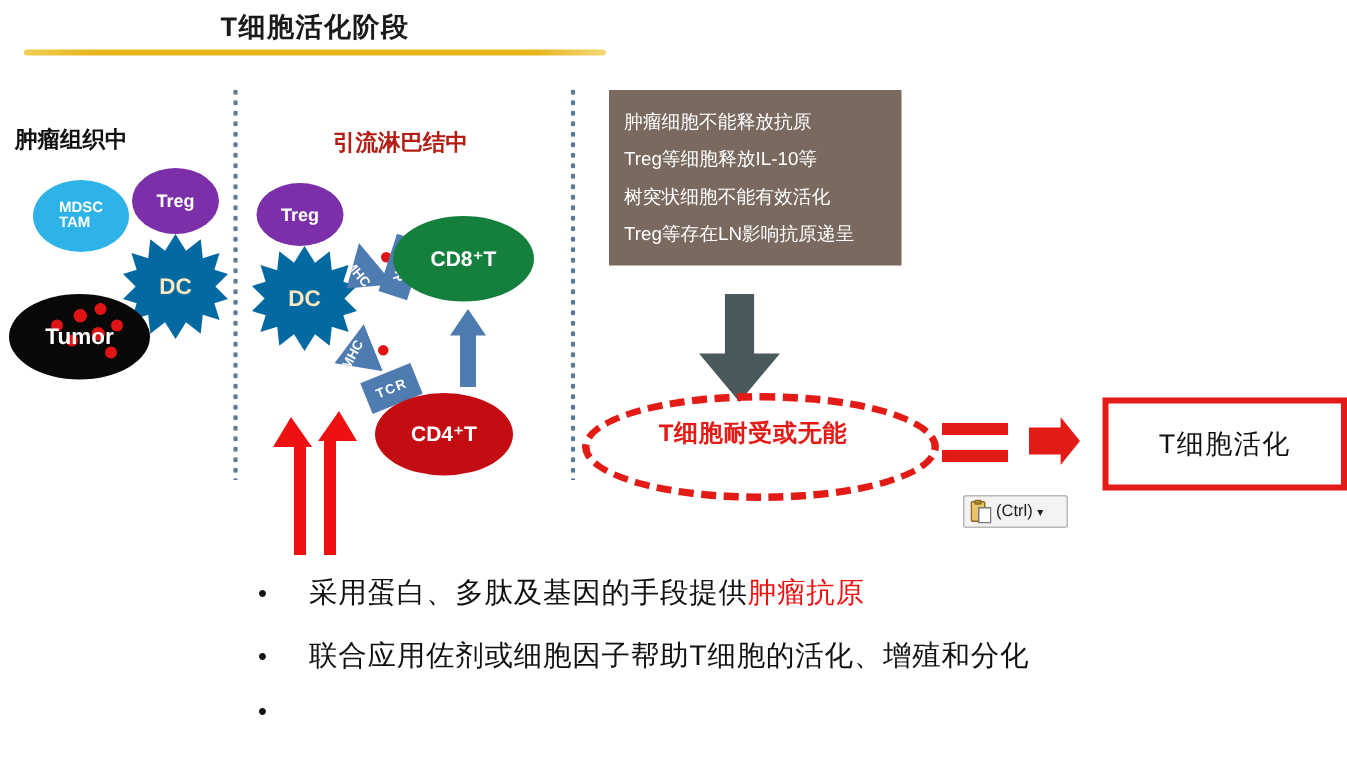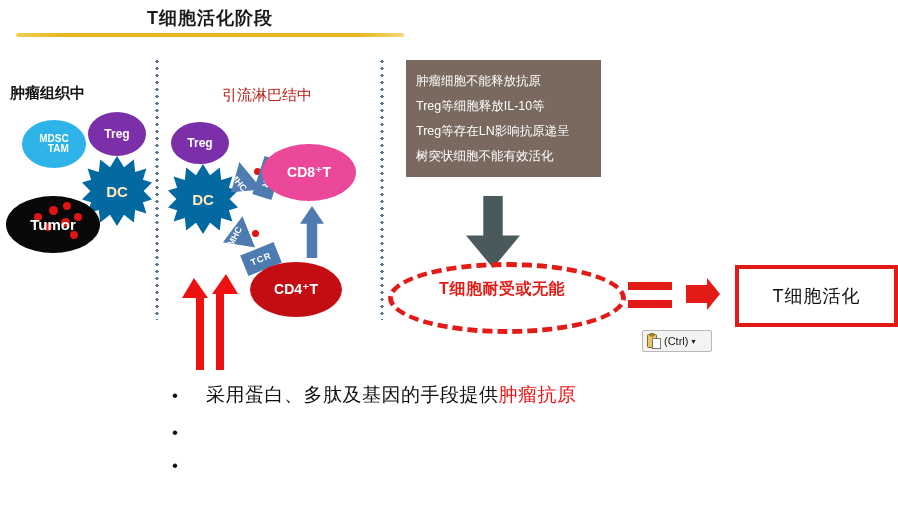--- a/index.html
+++ b/index.html
@@ -24,33 +24,33 @@
     width:4px;
     background-image:radial-gradient(circle, #5f7891 0 1.6px, rgba(0,0,0,0) 1.7px);
     background-size:4px 7px;
     background-repeat:repeat-y;
   }
   #divider-left{left:155px;top:58px;height:262px;}
   #divider-right{left:380px;top:58px;height:262px;}
 
   
   #header-tumor{left:10px;top:84px;font-size:15px;font-weight:bold;color:#111;}
-  #header-lymph{left:222px;top:86px;font-size:15px;font-weight:normal;color:#b41d13;}
+  #header-lymph{left:222px;top:86px;font-size:15px;font-weight:bold;color:#b41d13;}
 
   
   .cell{
     display:flex;align-items:center;justify-content:center;
-    text-align:right;color:#ffffff;font-weight:bold;
+    text-align:left;color:#ffffff;font-weight:bold;
     border-radius:50%;line-height:1.05;
   }
   #cell-mdsc-tam{left:22px;top:120px;width:64px;height:48px;background:#2eb3e8;font-size:10px;}
   #cell-treg-tumor{left:88px;top:112px;width:58px;height:44px;background:#7b2fa8;font-size:12px;}
   #cell-treg-ln{left:171px;top:122px;width:58px;height:42px;background:#7b2fa8;font-size:12px;}
   #cell-tumor{left:6px;top:196px;width:94px;height:57px;background:#080808;font-size:15px;}
-  #cell-cd8t{left:262px;top:144px;width:94px;height:57px;background:#ec4899;font-size:14px;}
+  #cell-cd8t{left:262px;top:144px;width:94px;height:57px;background:#15803d;font-size:14px;}
   #cell-cd4t{left:250px;top:262px;width:92px;height:55px;background:#c40d12;font-size:14px;}
 
   
   .dot{position:absolute;background:#e01414;border-radius:50%;}
 
   
   .dc{
     display:flex;align-items:center;justify-content:center;
     background:#0369a1;color:#ffe9c2;font-weight:bold;font-size:15px;
     clip-path:polygon(50% 0%,60% 16%,74% 5%,76% 23%,92% 18%,87% 34%,100% 38%,
@@ -212,22 +212,22 @@
 <svg class="abs red-arrow-bent" id="red-arrow-a" viewBox="0 0 26 94">
   <path d="M22 94 L22 22 L26 22 L12 2 L0 22 L14 22 L14 94 Z" fill="#ee1111"></path>
 </svg>
 <svg class="abs red-arrow-bent" id="red-arrow-b" viewBox="0 0 26 98">
   <path d="M4 98 L4 22 L0 22 L14 2 L26 22 L12 22 L12 98 Z" fill="#ee1111"></path>
 </svg>
 
 <div class="abs" id="info-box">
   <div class="line">肿瘤细胞不能释放抗原</div>
   <div class="line">Treg等细胞释放IL-10等</div>
+  <div class="line">树突状细胞不能有效活化</div>
   <div class="line">Treg等存在LN影响抗原递呈</div>
-  <div class="line">树突状细胞不能有效活化</div>
 </div>
 
 <div class="abs" id="arrow-gray"></div>
 
 <div class="abs" id="tolerance-ellipse"></div>
 <div class="abs" id="tolerance-label">T细胞耐受或无能</div>
 
 <div class="abs eqbar" id="eq-top"></div>
 <div class="abs eqbar" id="eq-bottom"></div>
 <div class="abs" id="arrow-red-right"></div>
@@ -248,19 +248,20 @@
 
 <div class="abs" id="bullets">
 
   <div class="bullet-row">
     <span class="bullet-dot">•</span>
     <span class="bullet-text"><span>采用蛋白、多肽及基因的手段提供</span><span class="hl-red">肿瘤抗原</span></span>
   </div>
 
   <div class="bullet-row">
     <span class="bullet-dot">•</span>
+    <span class="bullet-text">联合应用佐剂或细胞因子帮助T细胞的活化、增殖和分化</span>
   </div>
 
   <div class="bullet-row">
     <span class="bullet-dot">•</span>
   </div>
 
 </div>
 
 </body></html>

